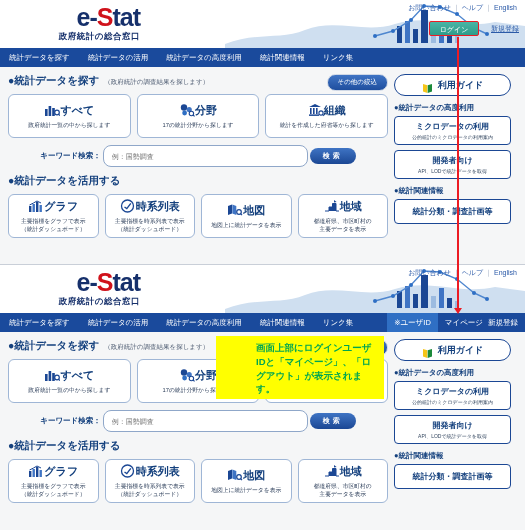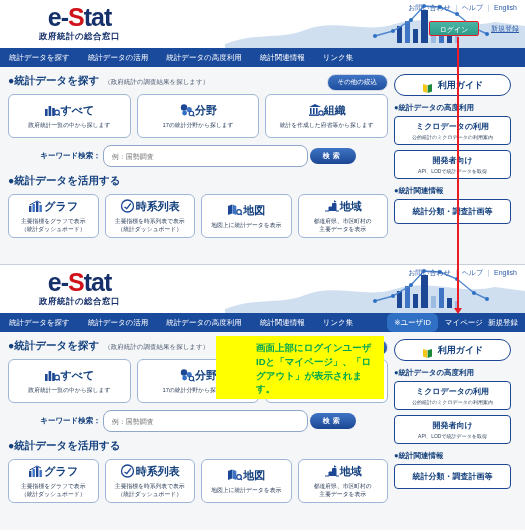--- a/index.html
+++ b/index.html
@@ -16,21 +16,21 @@
   .shot-a { top: 0;   height: 265px; }
   .shot-b { top: 265px; height: 266px; }
 
   
   .hdr {
     position: relative; height: 48px; background: #ffffff;
     border-bottom: none; overflow: hidden;
   }
   .hdr-deco { position:absolute; right:0; top:0; width: 300px; height: 48px; overflow:hidden; }
 
-  .logo { position:absolute; left: 12px; top: 4px; width: 135px; text-align:center; }
+  .logo { position:absolute; left: 5px; top: 4px; width: 135px; text-align:right; }
   .logo-main {
     font-size: 25px; font-weight: bold; letter-spacing: -1px;
     font-family: "Liberation Sans", sans-serif; line-height: 1.05;
     color: #16306b;
   }
   .logo-main .red { color: #d0121b; }
   .logo-sub { font-size: 8.5px; color: #16306b; font-weight: bold; letter-spacing: .5px; margin-top: 1px;}
 
   .hdr-title { position:absolute; left: 158px; top: 7px; }
   .hdr-title .t1 { font-size: 12px; font-weight: bold; color:#1b3f8f;margin-top:41px; }
@@ -60,21 +60,21 @@
   .nav {
     position: relative; height: 19px; background:#1a4a9c;
     display:flex; align-items:center;
   }
   .nav-item {
     color:#fff; font-size: 7.5px; padding: 0 9px; cursor:pointer; white-space:nowrap;
   }
   .nav-right { position:absolute; right:0; top:0; height:19px; display:flex; align-items:stretch; }
   .nav-userid {
     background:#2f6fc4; color:#fff; font-size:7.5px;
-    display:flex; align-items:center; padding: 4px 7px; cursor:pointer;border-radius:6px;
+    display:flex; align-items:center; padding: 4px 7px; cursor:pointer;
   }
   .nav-mypage {
     color:#fff; font-size:7.5px; display:flex; align-items:center; padding: 8px 7px; cursor:pointer;
   }
   .nav-mypage .sp { padding-right: 5px; }
 
   
   .body { position:relative; height: 198px; background:#f5f6f7; padding: 7px 4px 0 8px; display:flex; gap: 6px;}
   .col-main { width: 380px; }
   .col-side { width: 117px; }

